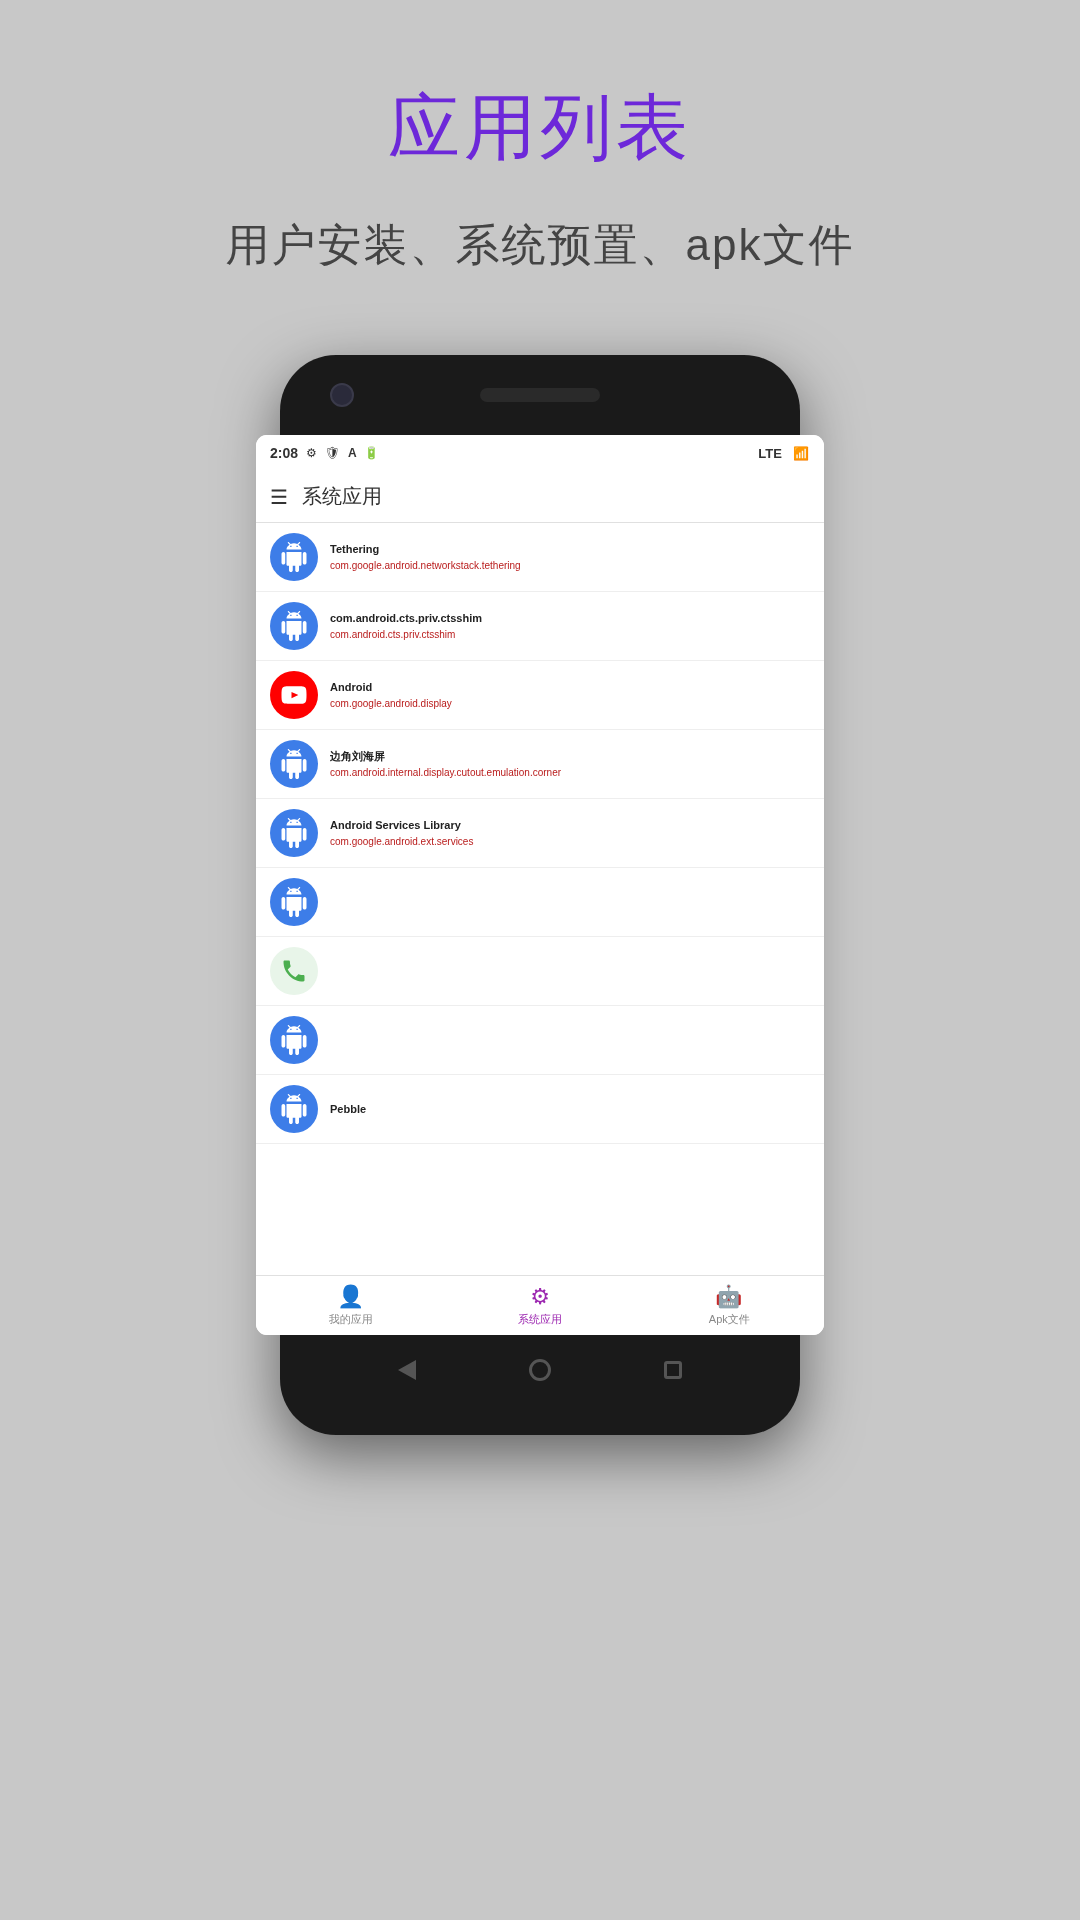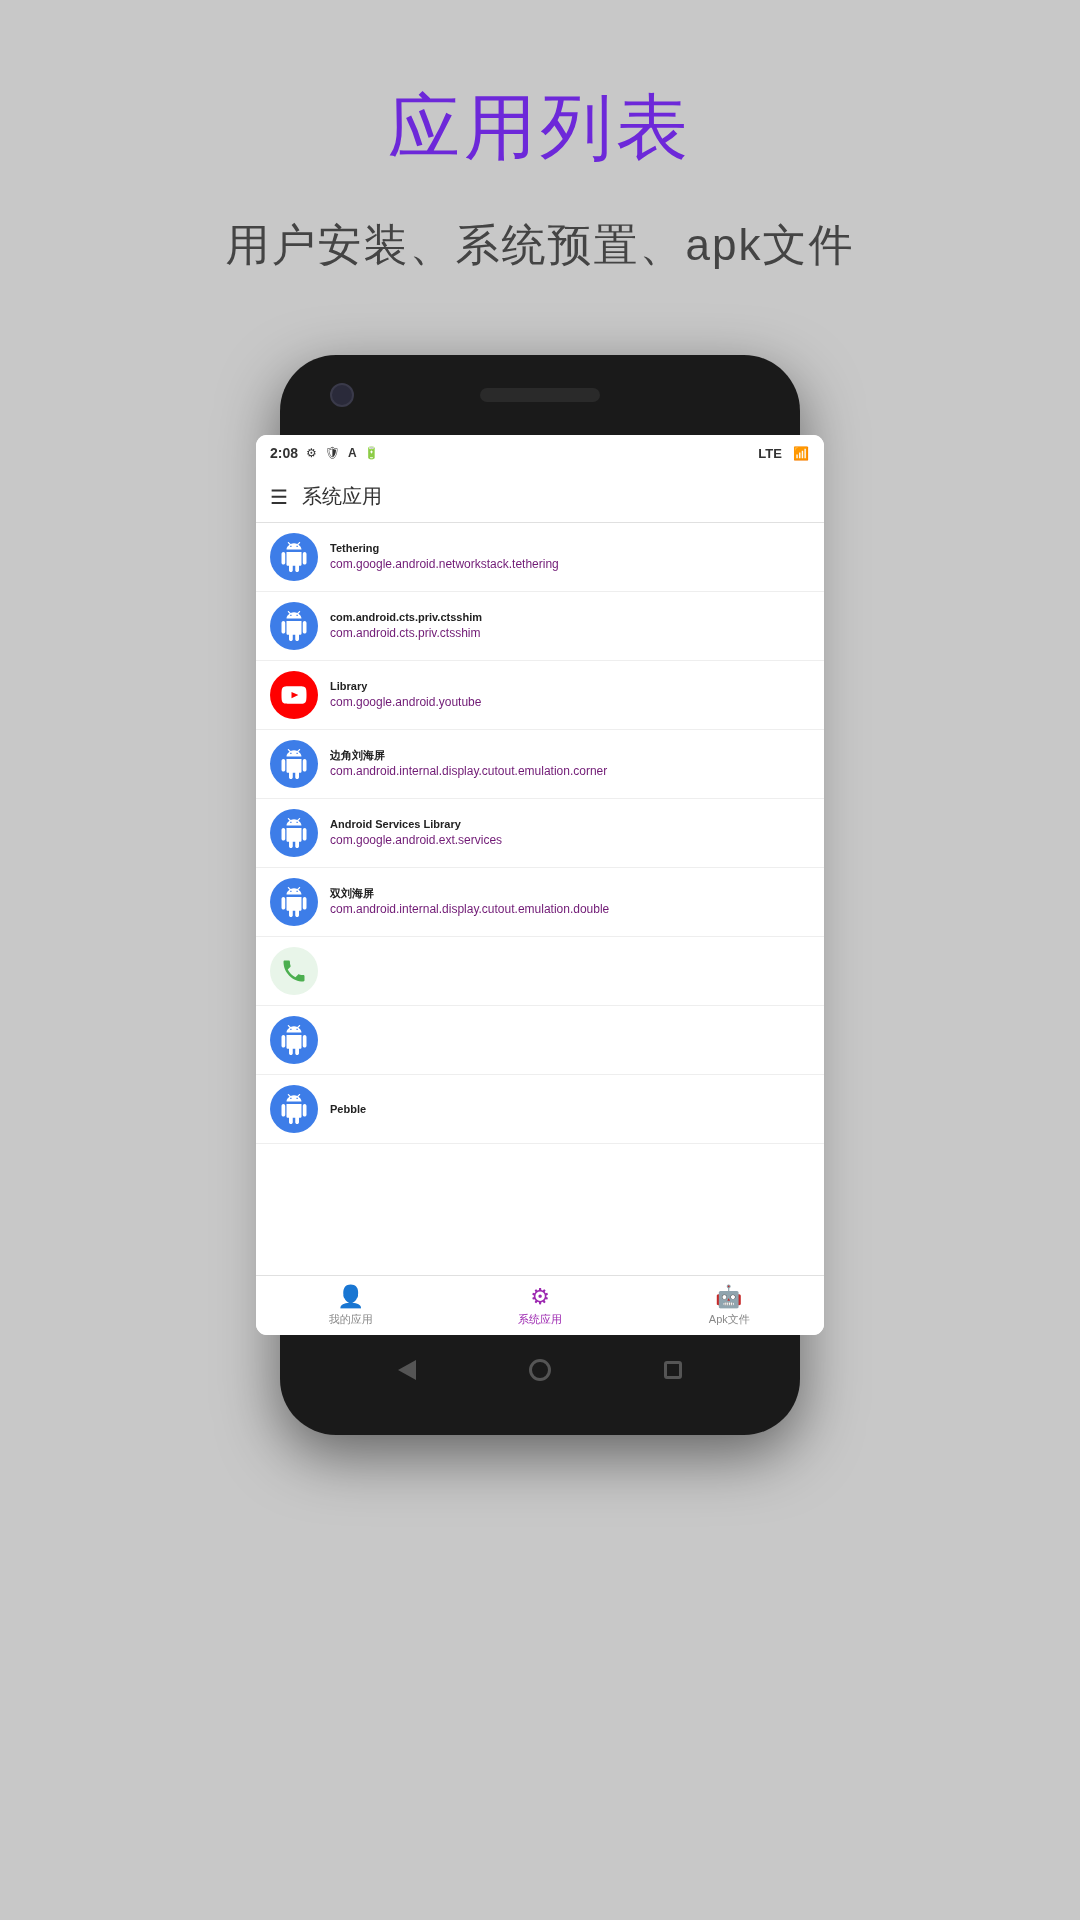--- a/index.html
+++ b/index.html
@@ -197,22 +197,22 @@
     }
 
     .app-name {
       font-size: 11px;
       font-weight: 600;
       color: #222;
       line-height: 1.3;
     }
 
     .app-package {
-      font-size: 12px;
-      color: #701a75;
+      font-size: 10px;
+      color: #b91c1c;
       margin-top: 2px;
       line-height: 1.3;
       word-break: break-all;
     }
 
     
     .bottom-nav {
       height: 60px;
       background: #fff;
       border-top: 1px solid #e0e0e0;
@@ -364,22 +364,22 @@
     </div>
   </div>
         <div class="app-item">
 
       <div class="app-icon-wrap app-icon-youtube">
         <svg width="30" height="30" viewBox="0 0 24 24" fill="white" xmlns="http://www.w3.org/2000/svg">
           <path d="M21.8 8s-.2-1.4-.8-2c-.8-.8-1.6-.8-2-.9C17 5 12 5 12 5s-5 0-7 .1c-.4.1-1.2.1-2 .9-.6.6-.8 2-.8 2S2 9.6 2 11.2v1.5c0 1.6.2 3.2.2 3.2s.2 1.4.8 2c.8.8 1.8.8 2.2.8C6.6 19 12 19 12 19s5 0 7-.1c.4-.1 1.2-.1 2-.9.6-.6.8-2 .8-2s.2-1.6.2-3.2v-1.5C22 9.6 21.8 8 21.8 8zM10 14.5v-5l5.5 2.5-5.5 2.5z"></path>
         </svg>
       </div>
     <div class="app-info">
-      <span class="app-name">Library</span>
-      <span class="app-package">com.google.android.youtube</span>
+      <span class="app-name">Android</span>
+      <span class="app-package">com.google.android.display</span>
     </div>
   </div>
         <div class="app-item">
 
       <div class="app-icon-wrap app-icon-android" style="background:#3d7de8">
         <svg class="svg-android" viewBox="0 0 24 24" fill="white" xmlns="http://www.w3.org/2000/svg">
           <path d="M6 18c0 .55.45 1 1 1h1v3.5c0 .83.67 1.5 1.5 1.5s1.5-.67 1.5-1.5V19h2v3.5c0 .83.67 1.5 1.5 1.5s1.5-.67 1.5-1.5V19h1c.55 0 1-.45 1-1V8H6v10zM3.5 8C2.67 8 2 8.67 2 9.5v7c0 .83.67 1.5 1.5 1.5S5 17.33 5 16.5v-7C5 8.67 4.33 8 3.5 8zm17 0c-.83 0-1.5.67-1.5 1.5v7c0 .83.67 1.5 1.5 1.5s1.5-.67 1.5-1.5v-7c0-.83-.67-1.5-1.5-1.5zm-4.97-5.84l1.3-1.3c.2-.2.2-.51 0-.71-.2-.2-.51-.2-.71 0l-1.48 1.48C13.85 1.23 12.95 1 12 1c-.96 0-1.86.23-2.66.63L7.85.15c-.2-.2-.51-.2-.71 0-.2.2-.2.51 0 .71l1.31 1.31C7.08 3.04 6 4.43 6 6h12c0-1.57-1.08-2.96-2.47-3.84zM10 4H9V3h1v1zm5 0h-1V3h1v1z"></path>
         </svg>
       </div>
     <div class="app-info">
@@ -399,24 +399,20 @@
       <span class="app-package">com.google.android.ext.services</span>
     </div>
   </div>
         <div class="app-item">
 
       <div class="app-icon-wrap app-icon-android" style="background:#3d7de8">
         <svg class="svg-android" viewBox="0 0 24 24" fill="white" xmlns="http://www.w3.org/2000/svg">
           <path d="M6 18c0 .55.45 1 1 1h1v3.5c0 .83.67 1.5 1.5 1.5s1.5-.67 1.5-1.5V19h2v3.5c0 .83.67 1.5 1.5 1.5s1.5-.67 1.5-1.5V19h1c.55 0 1-.45 1-1V8H6v10zM3.5 8C2.67 8 2 8.67 2 9.5v7c0 .83.67 1.5 1.5 1.5S5 17.33 5 16.5v-7C5 8.67 4.33 8 3.5 8zm17 0c-.83 0-1.5.67-1.5 1.5v7c0 .83.67 1.5 1.5 1.5s1.5-.67 1.5-1.5v-7c0-.83-.67-1.5-1.5-1.5zm-4.97-5.84l1.3-1.3c.2-.2.2-.51 0-.71-.2-.2-.51-.2-.71 0l-1.48 1.48C13.85 1.23 12.95 1 12 1c-.96 0-1.86.23-2.66.63L7.85.15c-.2-.2-.51-.2-.71 0-.2.2-.2.51 0 .71l1.31 1.31C7.08 3.04 6 4.43 6 6h12c0-1.57-1.08-2.96-2.47-3.84zM10 4H9V3h1v1zm5 0h-1V3h1v1z"></path>
         </svg>
       </div>
-    <div class="app-info">
-      <span class="app-name">双刘海屏</span>
-      <span class="app-package">com.android.internal.display.cutout.emulation.double</span>
-    </div>
   </div>
         <div class="app-item">
 
       <div class="app-icon-wrap" style="background:#e8f5e9">
         <svg width="28" height="28" viewBox="0 0 24 24" fill="#4caf50" xmlns="http://www.w3.org/2000/svg">
           <path d="M6.62 10.79c1.44 2.83 3.76 5.14 6.59 6.59l2.2-2.2c.27-.27.67-.36 1.02-.24 1.12.37 2.33.57 3.57.57.55 0 1 .45 1 1V20c0 .55-.45 1-1 1-9.39 0-17-7.61-17-17 0-.55.45-1 1-1h3.5c.55 0 1 .45 1 1 0 1.25.2 2.45.57 3.57.11.35.03.74-.25 1.02l-2.2 2.2z"></path>
         </svg>
       </div>
   </div>
         <div class="app-item">

